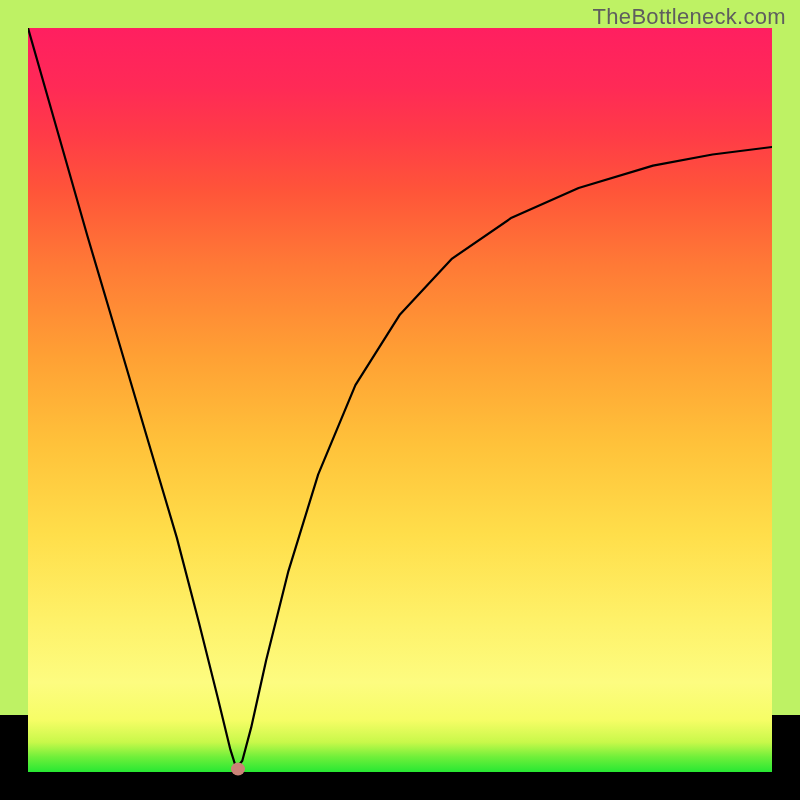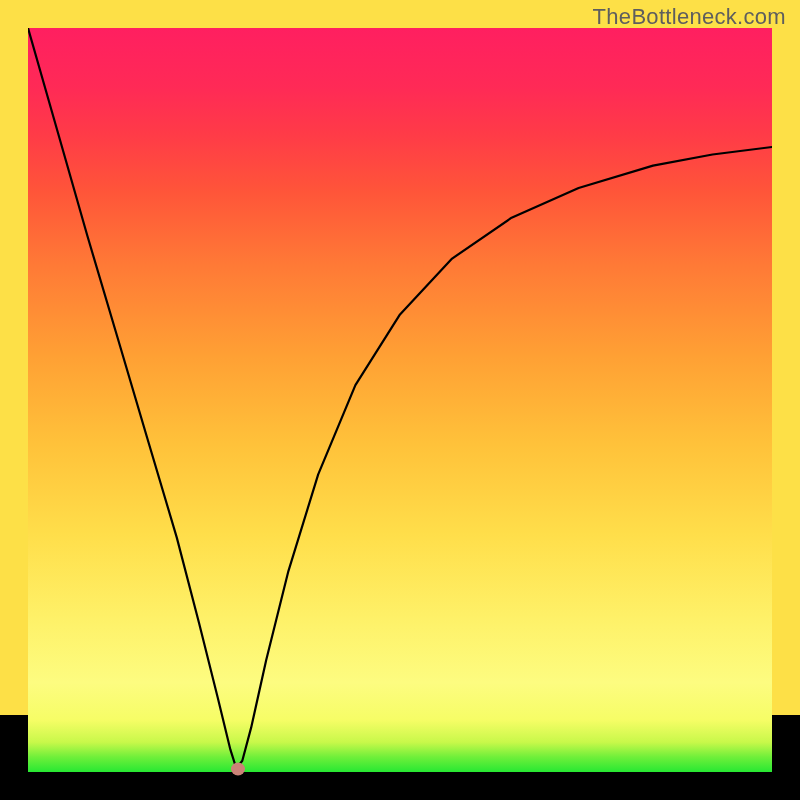--- a/index.html
+++ b/index.html
@@ -8,21 +8,21 @@
     width: 800px;
     height: 800px;
     background: #000;
     overflow: hidden;
     font-family: Arial, Helvetica, sans-serif;
   }
   .frame {
     position: relative;
     width: 800px;
     height: 715px;
-    background: #fde047;
+    background: #bef264;
   }
   .watermark {
     position: absolute;
     top: 4px;
     right: 14px;
     color: #5e5e5e;
     font-size: 22px;
     font-weight: 500;
     letter-spacing: 0.3px;
     user-select: none;

